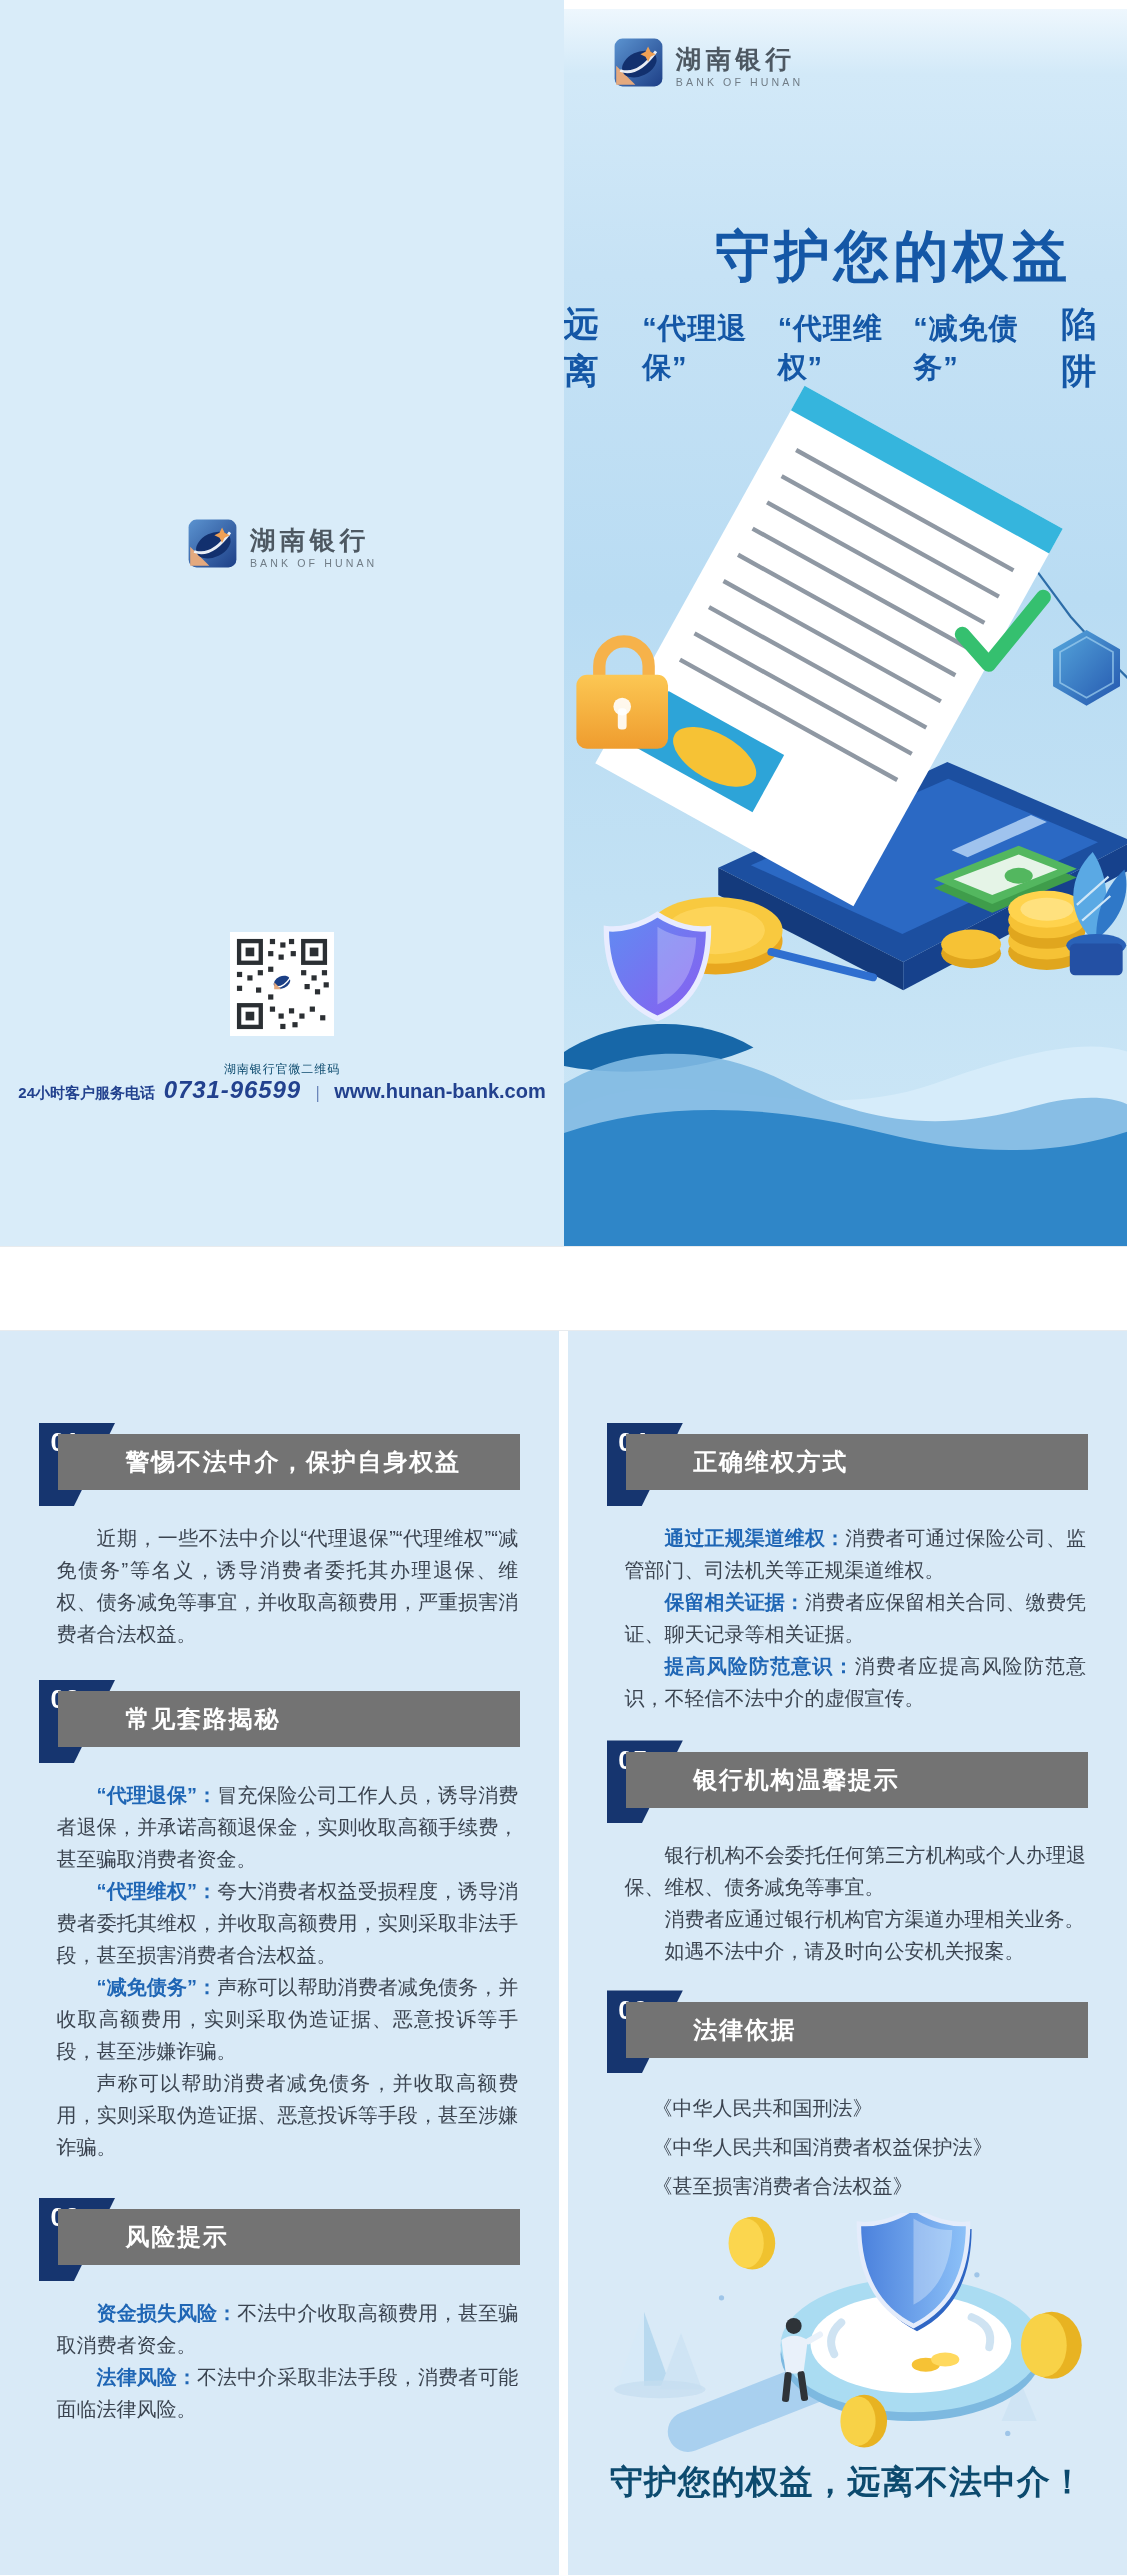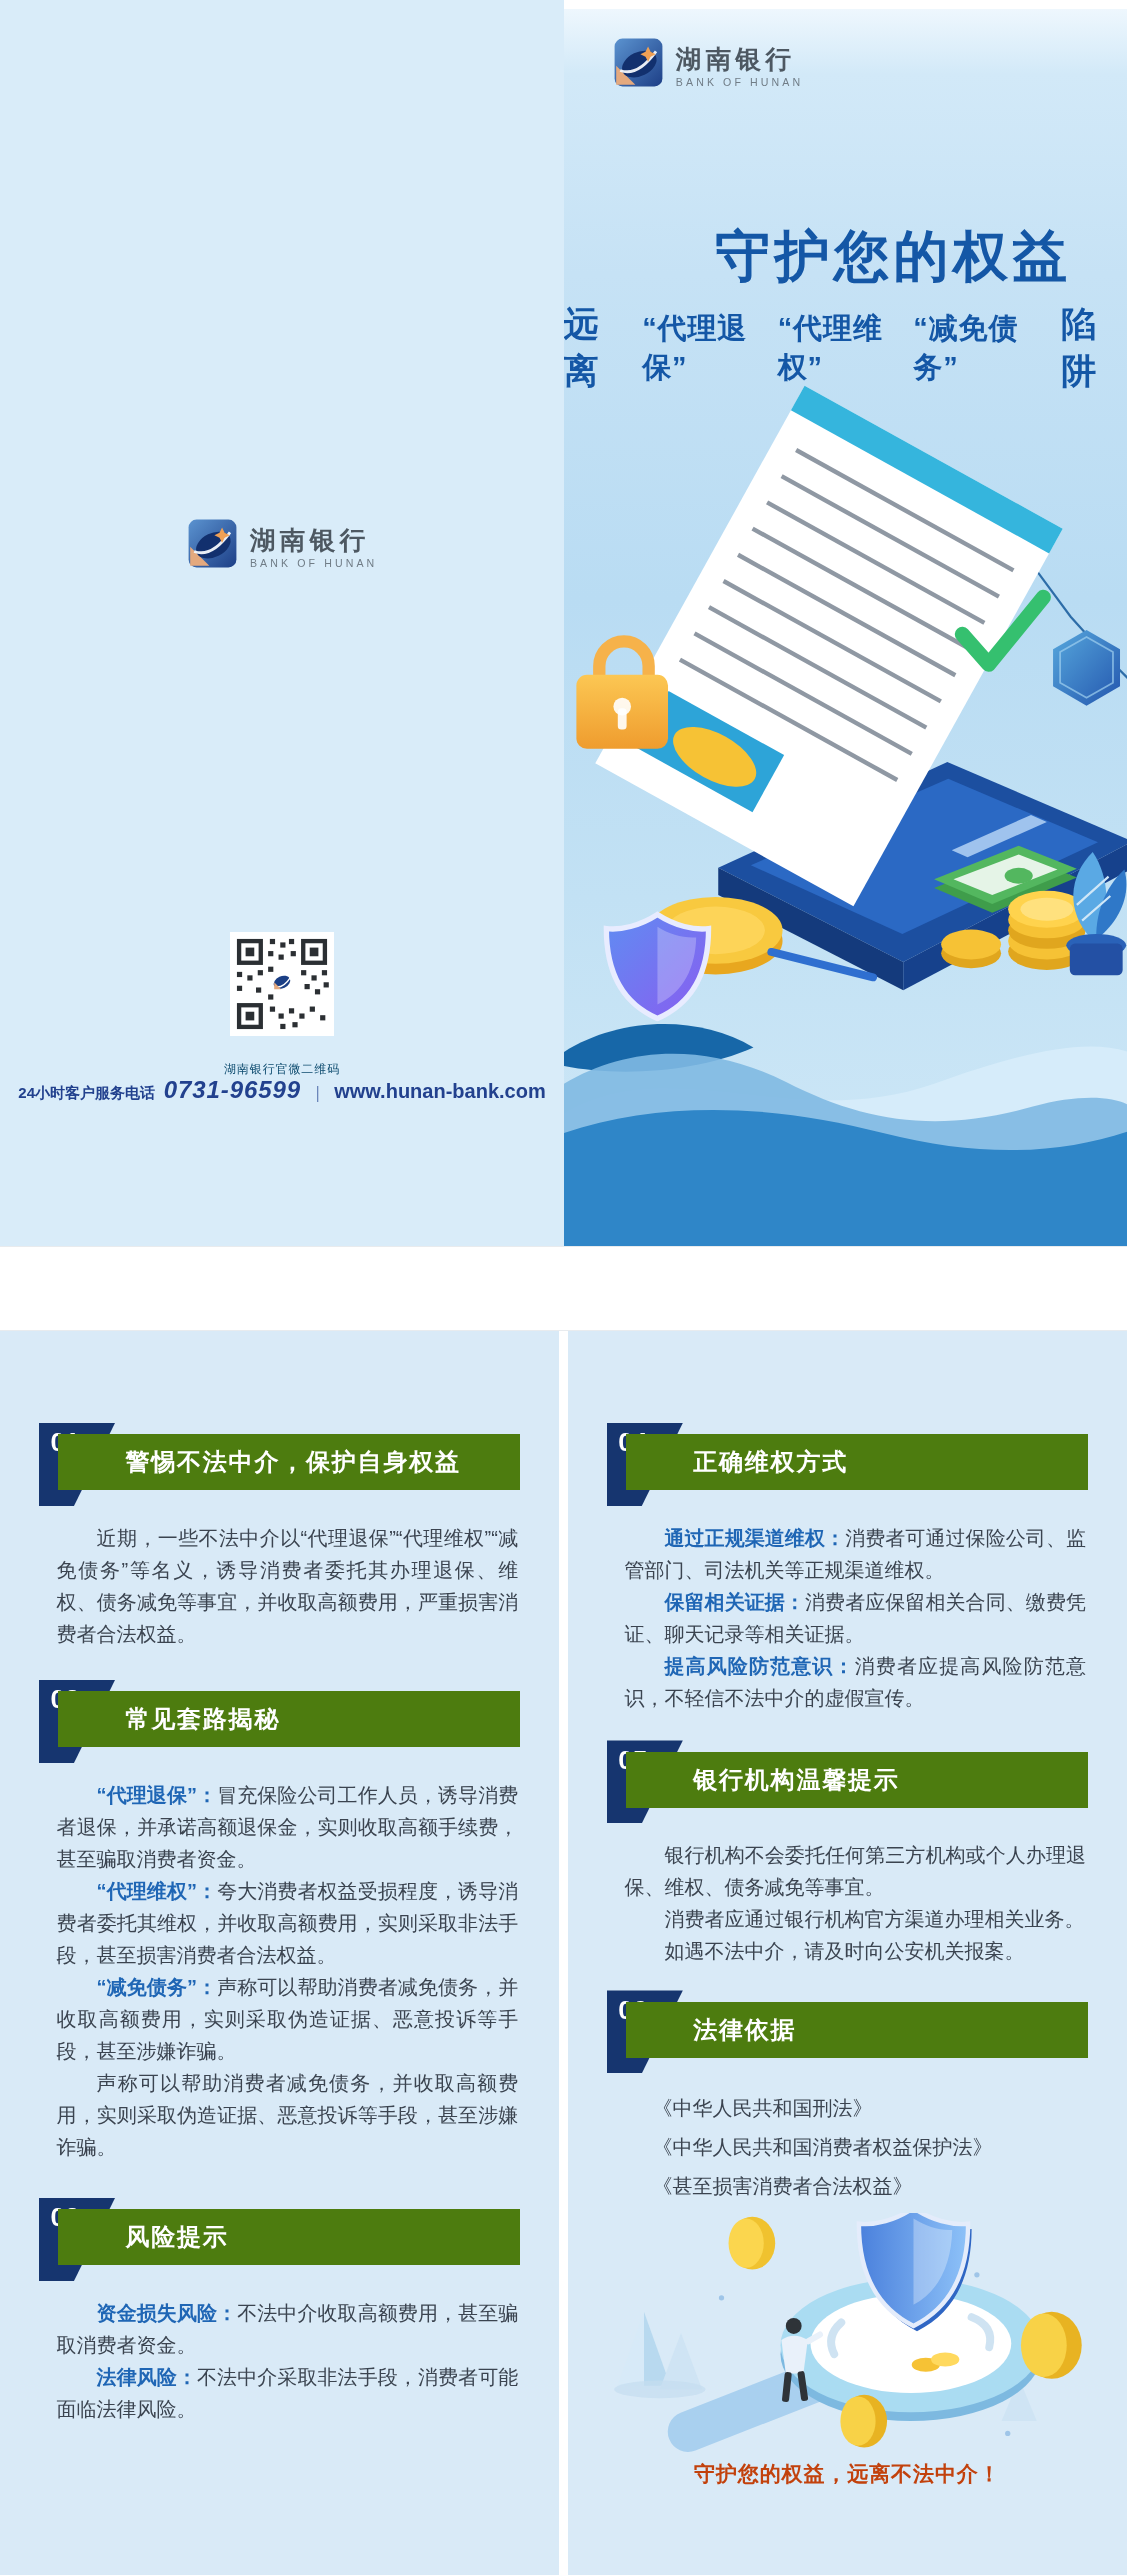--- a/index.html
+++ b/index.html
@@ -51,31 +51,31 @@
   
   .bottom-spread{display:flex;width:1127px;height:1244px;}
   .col{width:559px;background:#d9eaf7;box-sizing:border-box;padding:92px 39px 0 39px;overflow:hidden;}
   .col-divider{width:8.8px;background:#ffffff;}
 
   .section{margin-bottom:30px;}
   .sec-header{position:relative;height:85px;margin-bottom:14px;}
   .sec-num{position:absolute;left:0;top:0;width:76px;height:83px;background:#16356f;
     clip-path:polygon(0 0,100% 0,46% 100%,0 100%);color:#ffffff;font-size:26.4px;font-weight:700;
     padding:4.4px 0 0 11.4px;box-sizing:border-box;}
-  .sec-bar{position:absolute;left:19.4px;right:0;top:11.4px;height:56px;background:#4d7c0f;
+  .sec-bar{position:absolute;left:19.4px;right:0;top:11.4px;height:56px;background:#737373;
     display:flex;align-items:center;padding-left:67px;box-sizing:border-box;}
   .sec-bar span{color:#ffffff;font-size:24px;font-weight:700;letter-spacing:1.8px;}
 
   .sec-body{padding:0 1.8px 0 17.6px;}
   .sec-body p{margin:0;font-size:20px;line-height:32px;color:#3b4450;text-align:justify;text-indent:2em;}
   .sec-body p .lead{color:#1f66b5;font-weight:700;}
   .sec-body.laws p{text-indent:1.4em;line-height:39px;}
 
   .footer-illu{display:block;width:480px;height:240px;margin:5.3px auto 0 auto;}
-  .footer-slogan{text-align:center;font-size:21px;font-weight:800;color:#c2410c;letter-spacing:0.9px;margin-top:7px;}
+  .footer-slogan{text-align:center;font-size:33px;font-weight:800;color:#0c4a6e;letter-spacing:0.9px;margin-top:7px;}
 </style>
 </head>
 <body>
 
 <svg width="0" height="0" style="position:absolute" aria-hidden="true">
   <defs>
     <linearGradient id="lg1" x1="0" y1="0" x2="1" y2="1">
       <stop offset="0" stop-color="#5b93d0"></stop>
         <stop offset="1" stop-color="#1d3f87"></stop>
     </linearGradient>

